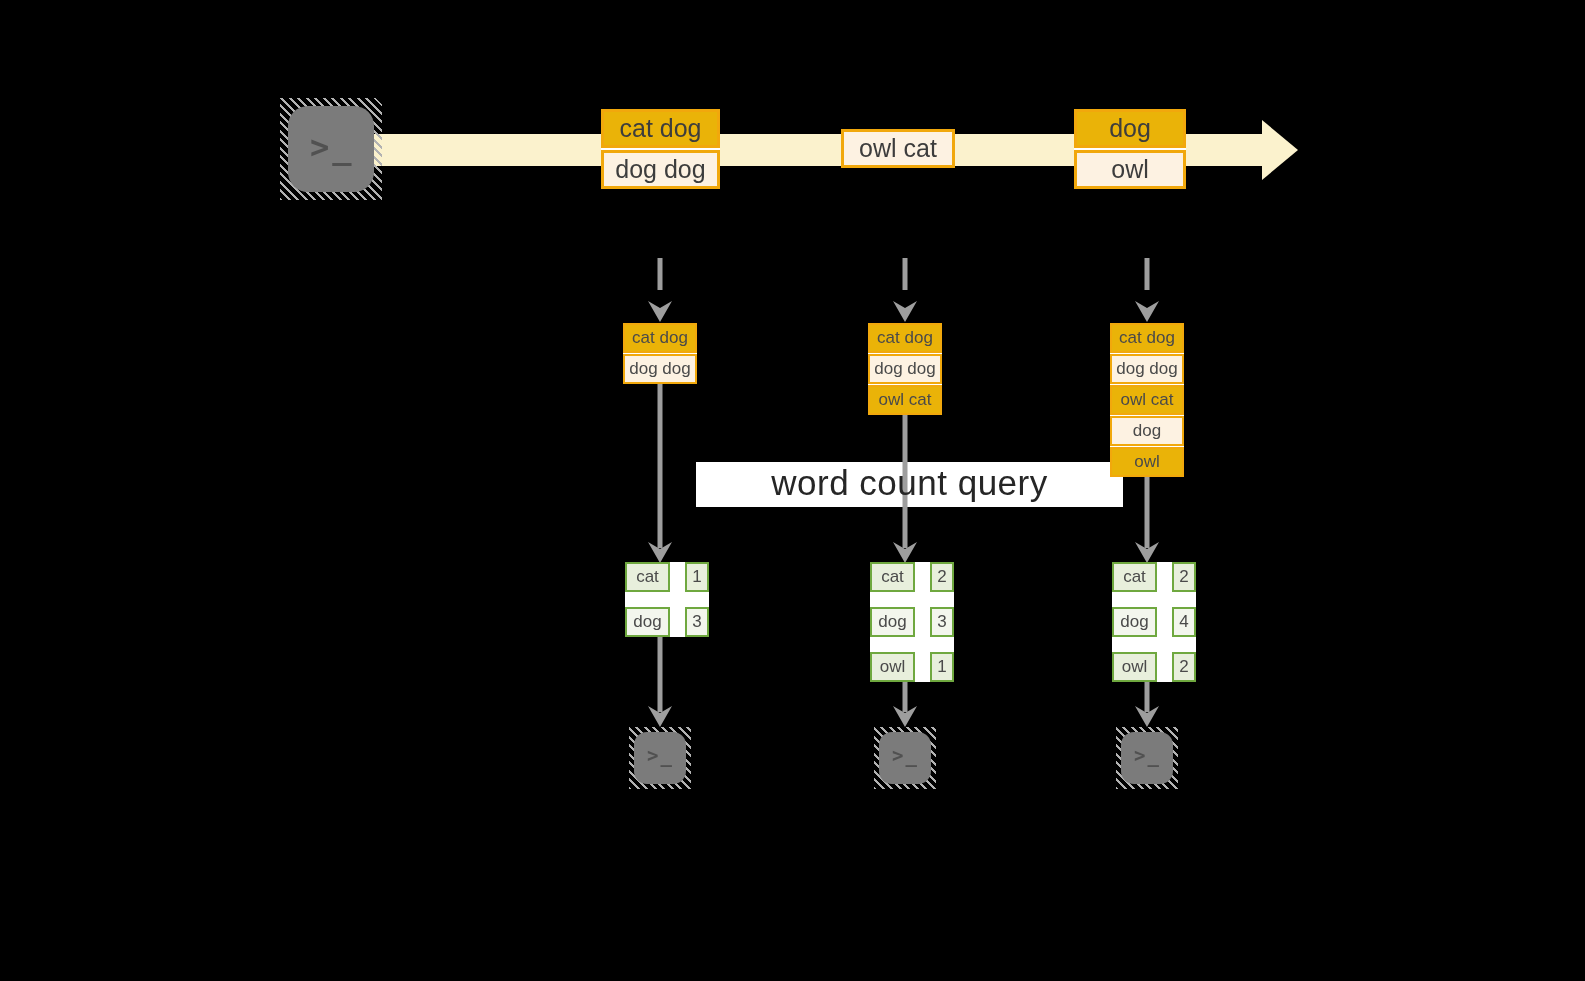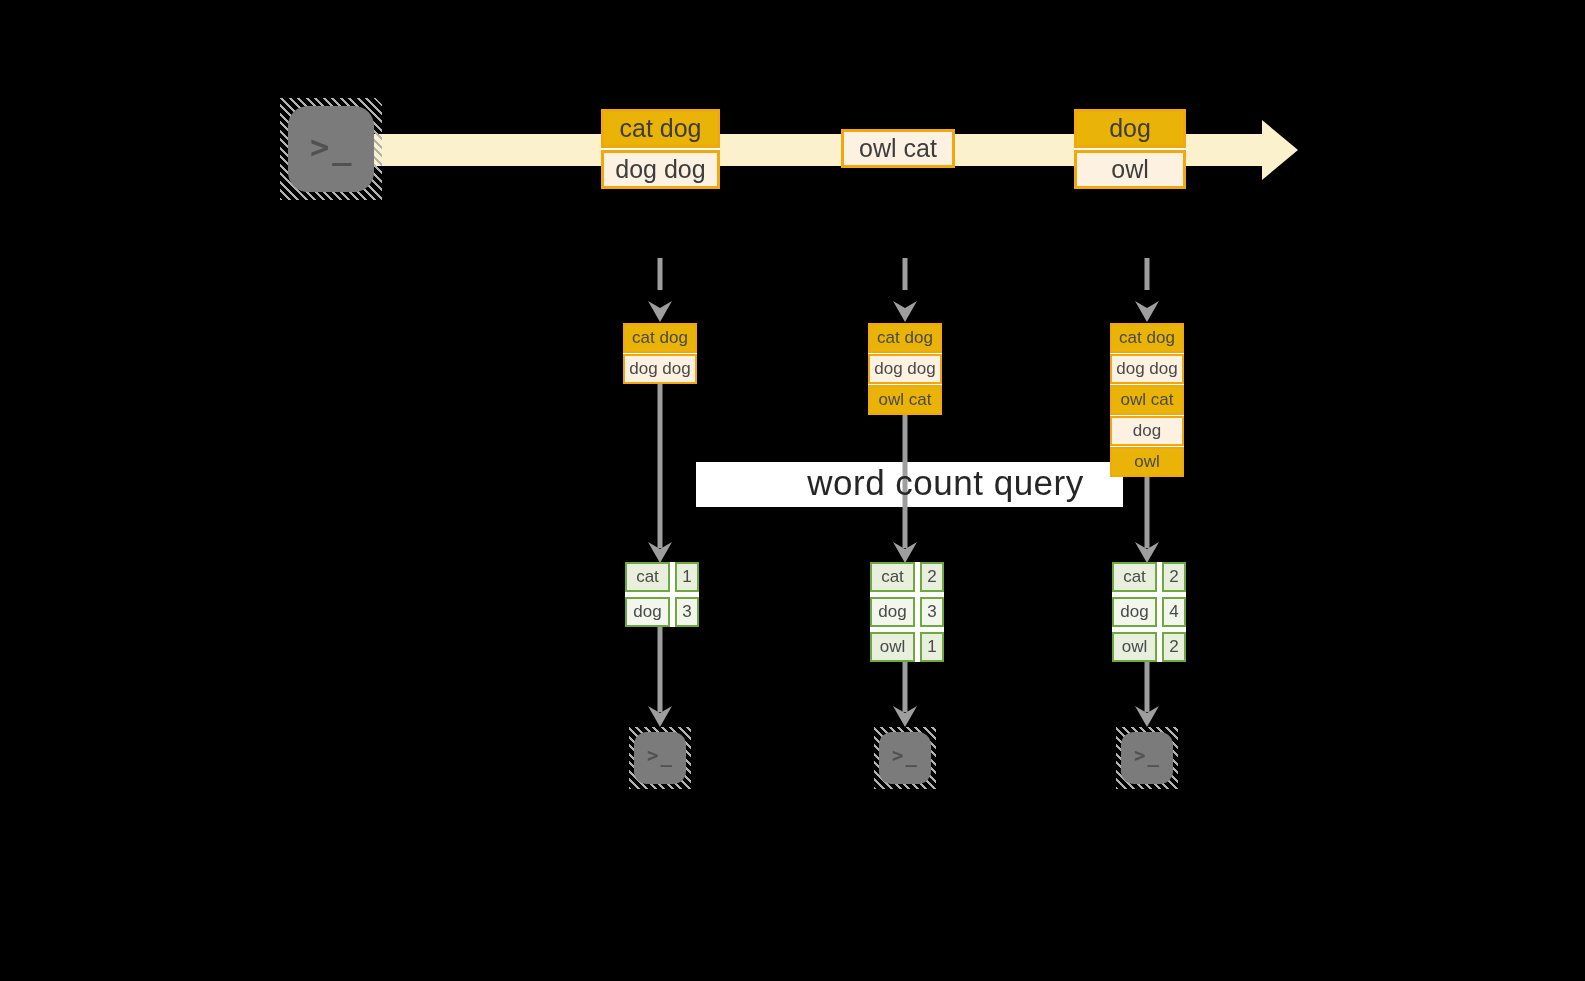--- a/index.html
+++ b/index.html
@@ -7,42 +7,42 @@
     position:relative;width:1585px;height:981px;background:#000;
     font-family:"Liberation Sans", sans-serif;overflow:hidden;
   }
   
   #arrows{position:absolute;left:0;top:0;z-index:3;}
   
   .query-bg{position:absolute;left:696px;top:462px;width:427px;height:45px;background:#ffffff;z-index:2;}
   .query-text{
     position:absolute;left:696px;top:458px;width:427px;height:50px;z-index:4;
     display:flex;align-items:center;justify-content:center;
-    font-size:35px;color:#262626;letter-spacing:0.5px;pointer-events:none;margin-left:36px;
+    font-size:35px;color:#262626;letter-spacing:0.5px;pointer-events:none;
   }
   
   .stream-record{position:absolute;display:flex;flex-direction:column;gap:2px;background:#fff;z-index:4;}
   #rec0{left:601px;top:109px;width:119px;}
   #rec1{left:841px;top:129px;width:114px;}
   #rec2{left:1074px;top:109px;width:112px;}
   .scell{
     border:3px solid #f1a80c;height:33px;display:flex;align-items:center;justify-content:center;
     font-size:25px;color:#3d3d3d;
   }
   .peach{background:#eab308;}
   .cream{background:#fdf2e2;}
   
   .state-box{position:absolute;top:323px;width:74px;display:flex;flex-direction:column;gap:1px;background:#fff;z-index:4;}
   #state0{left:623px;} #state1{left:868px;} #state2{left:1110px;}
   .mcell{
     border:2px solid #f1a80c;height:26px;display:flex;align-items:center;justify-content:center;
     font-size:17px;color:#4a4a4a;
   }
   
-  .count-table{position:absolute;top:562px;display:grid;grid-template-columns:45px 24px;gap:5px;background:#fff;z-index:4;}
+  .count-table{position:absolute;top:562px;display:grid;grid-template-columns:45px 24px;gap:15px;background:#fff;z-index:4;}
   #table0{left:625px;} #table1{left:870px;} #table2{left:1112px;}
   .gcell{
     border:2px solid #6fa83f;height:26px;display:flex;align-items:center;justify-content:center;
     font-size:17px;color:#4a4a4a;
   }
   .gdark{background:#e8efdc;}
   .glight{background:#f3f6ed;}
   
   .term{
     position:absolute;z-index:4;

